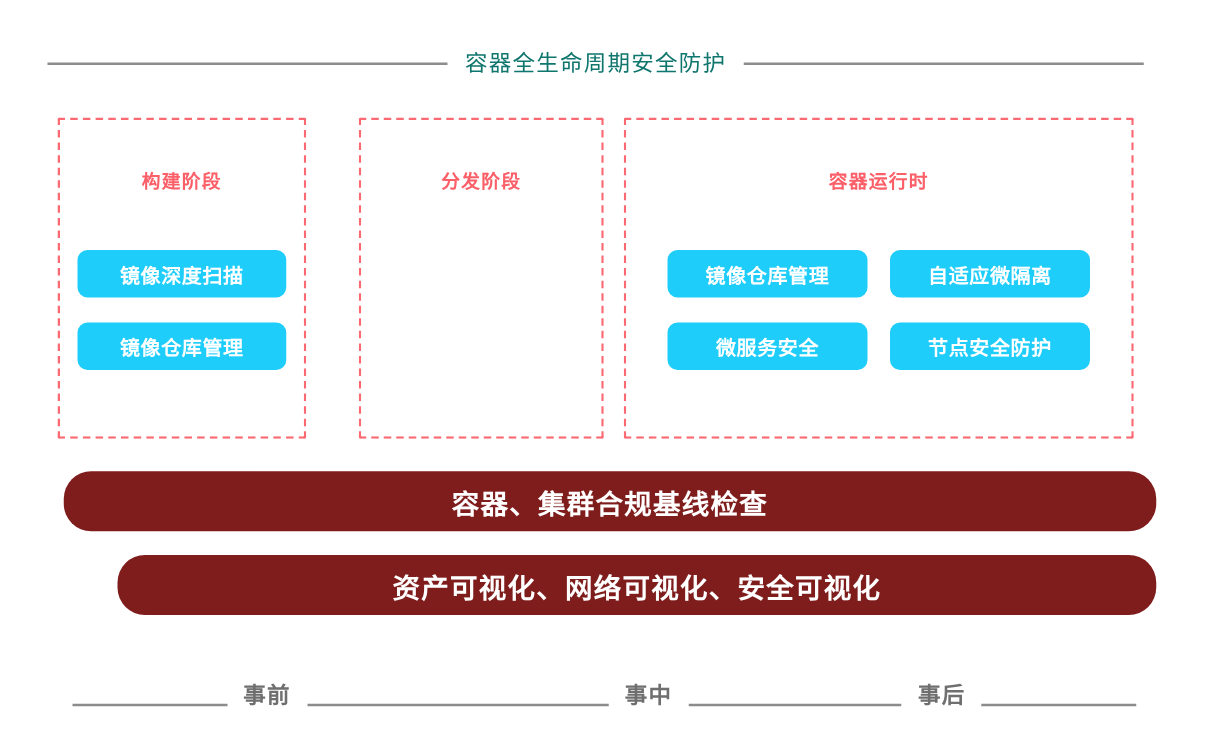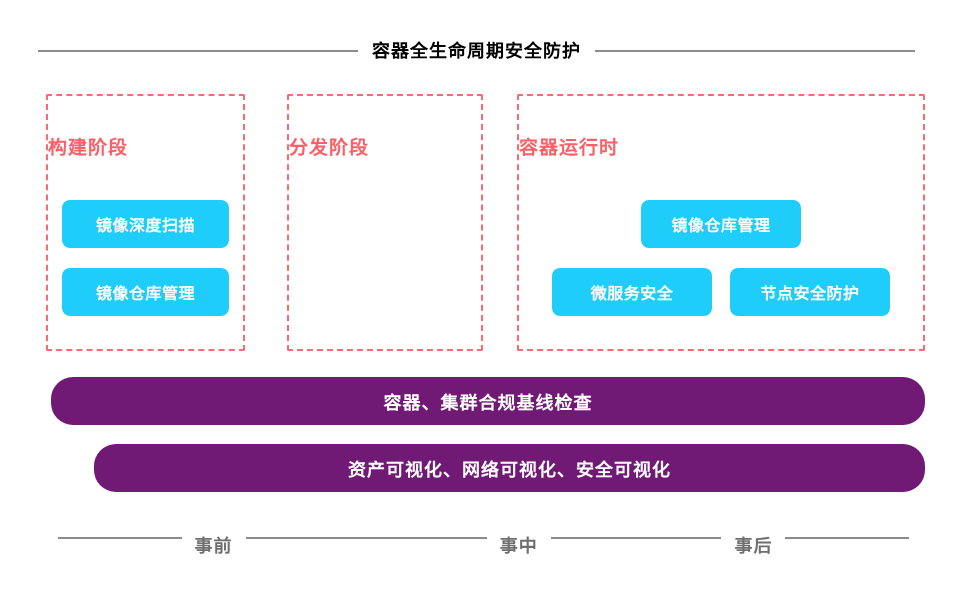--- a/index.html
+++ b/index.html
@@ -34,22 +34,22 @@
     gap: 14px;
   }
   .title-rule {
     flex: 1 1 auto;
     height: 2px;
     background: #8c8c8c;
   }
   .title-text {
     flex: 0 0 auto;
     font-size: 18px;
-    font-weight: bold;
-    color: #000000;
+    font-weight: normal;
+    color: #0f766e;
     letter-spacing: 1px;
     white-space: nowrap;
     line-height: 1;
   }
 
   
   .panels {
     position: absolute;
     left: 46px;
     top: 94px;
@@ -59,28 +59,29 @@
   .panel {
     position: absolute;
     top: 0;
     height: 257px;
     border: 2px dashed #fb6a72;
     border-radius: 2px;
     box-sizing: border-box;
   }
   .panel-build     { left: 0px;   width: 199px; }
   .panel-distrib   { left: 241px; width: 196px; text-decoration: underline; }
-  .panel-runtime   { left: 471px; width: 408px; }
+  .panel-runtime   { left: 453px; width: 408px; }
 
   .panel-title {
     position: absolute;
     left: 0;
     right: 0;
     top: 42px;
-    font-size: 19px;
+    text-align: center;
+    font-size: 15px;
     font-weight: bold;
     color: #fb5f68;
     letter-spacing: 1px;
     line-height: 1;
   }
 
   .chip-area {
     position: absolute;
     left: 14px;
     right: 14px;
@@ -96,62 +97,62 @@
     justify-content: center;
     gap: 18px;
   }
   .chip {
     background: #1fcdfa;
     color: #ffffff;
     border-radius: 8px;
     font-size: 16px;
     font-weight: bold;
     letter-spacing: 0.5px;
-    height: 48px;
+    height: 38px;
     display: flex;
     align-items: center;
     justify-content: center;
     white-space: nowrap;
     box-sizing: border-box;
     padding: 0 14px;
   }
   .chip-wide   { width: 100%; }
   .chip-half   { width: 160px; }
 
   
   .bars {
     position: absolute;
     left: 51px;
     top: 377px;
     width: 874px;
   }
   .bar {
-    background: #701a75;
+    background: #7f1d1d;
     color: #ffffff;
     border-radius: 22px;
     height: 48px;
     display: flex;
     align-items: center;
     justify-content: center;
-    font-size: 18px;
+    font-size: 22px;
     font-weight: bold;
     letter-spacing: 1px;
     white-space: nowrap;
   }
   .bar + .bar { margin-top: 19px; margin-left: 43px; }
 
   
   .timeline {
     position: absolute;
     left: 58px;
     top: 537px;
     width: 851px;
     height: 28px;
     display: flex;
-    align-items: flex-start;
+    align-items: flex-end;
   }
   .tl-rule {
     height: 2px;
     background: #8c8c8c;
     flex: 1 1 auto;
     min-width: 10px;
   }
   .tl-rule.seg-a { flex-grow: 1.05; }
   .tl-rule.seg-b { flex-grow: 2.05; }
   .tl-rule.seg-c { flex-grow: 1.45; }
@@ -196,20 +197,21 @@
       <div class="panel-title">分发阶段</div>
       <div class="chip-area">
       </div>
     </div>
 
     <div class="panel panel-runtime">
       <div class="panel-title">容器运行时</div>
       <div class="chip-area">
         <div class="chip-row">
           <div class="chip chip-half">镜像仓库管理</div>
+          <div class="chip chip-half">自适应微隔离</div>
         </div>
         <div class="chip-row">
           <div class="chip chip-half">微服务安全</div>
           <div class="chip chip-half">节点安全防护</div>
         </div>
       </div>
     </div>
 
   </div>
 

